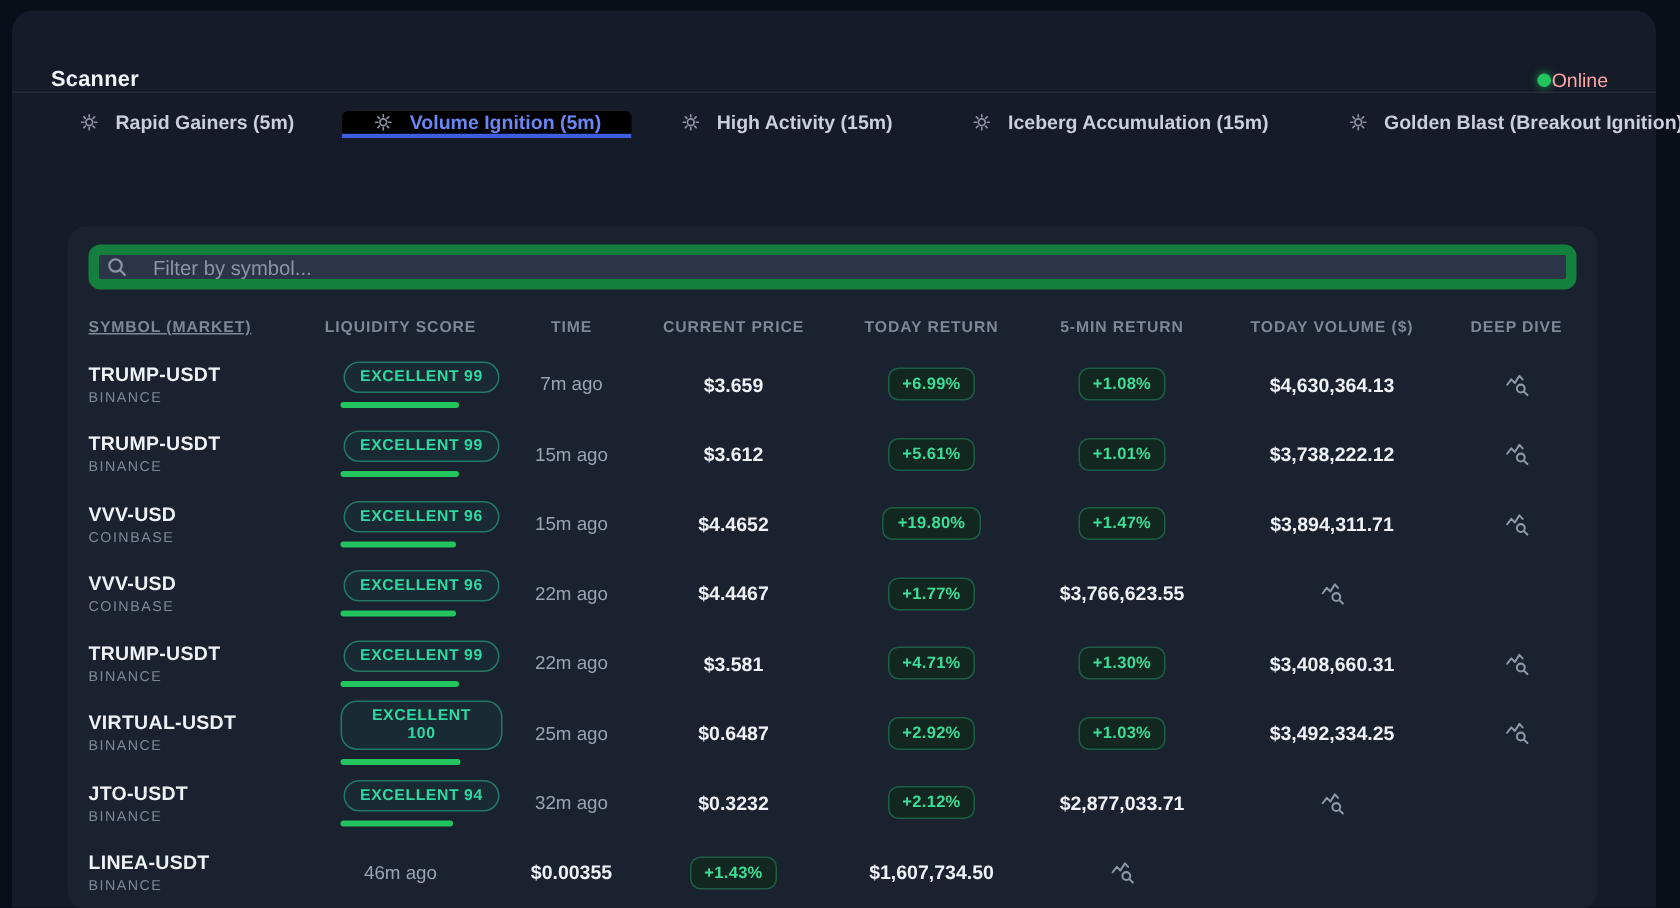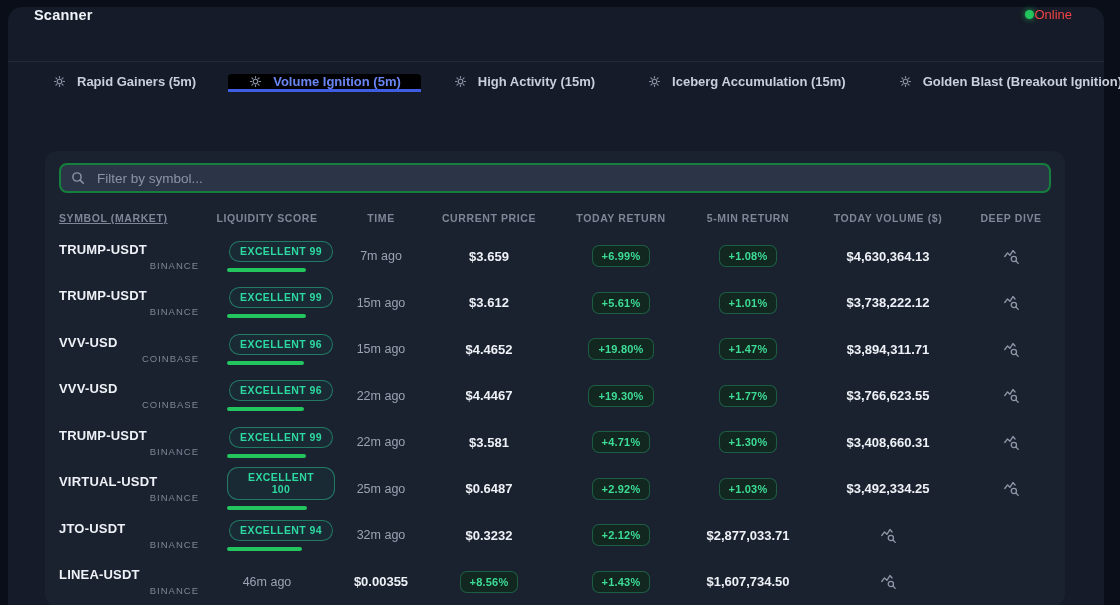--- a/index.html
+++ b/index.html
@@ -9,26 +9,26 @@
     font-family:"Liberation Sans", sans-serif;
     color:#e8ecf2;
   }
   .window {
     position:absolute; left:8px; top:7px; width:1096px; height:598px;
     background:#151b28;
     border-radius:14px 14px 0 0;
   }
   
   .titlebar {
-    height:55px; display:flex; align-items:flex-start; justify-content:space-between;
+    height:55px; display:flex; align-items:flex-end; justify-content:space-between;
     padding:0 32px 0 26px;
     border-bottom:1px solid rgba(255,255,255,0.07);
   }
   .title { font-size:14.5px; font-weight:700; letter-spacing:.2px; color:#f0f3f8; }
-  .status { display:flex; align-items:center; gap:0; font-size:13px; color:#ef4444; }
+  .status { display:flex; align-items:center; gap:0; font-size:13px; color:#fca5a5; }
   .dot { width:9px; height:9px; border-radius:50%; background:#22c55e; box-shadow:0 0 6px rgba(34,197,94,.8); }
 
   
   .tabs {
     display:flex; align-items:flex-start; gap:12px;
     margin-top:12px; height:42px; padding:0 24px;
   }
   .tab {
     display:flex; align-items:center; gap:10px;
     background:transparent; border:none; cursor:pointer;
@@ -49,21 +49,21 @@
   .content { padding:35px 39px 0 37px; }
   .card {
     background:#1a212f; border-radius:12px;
     height:455px; padding:12px 14px 0; overflow:hidden;
     position:relative;
   }
   .filter-wrap { position:relative; height:30px; }
   .filter-wrap svg { position:absolute; left:11px; top:7px; color:#8b94a7; }
   .filter-input {
     width:100%; height:30px; border-radius:8px;
-    background:#2c3547; border:2px solid #15803d;
+    background:#2c3547; border:7px solid #15803d;
     color:#7dd3fc; font-size:13.5px; font-family:inherit;
     padding:0 12px 0 36px; outline:none;
   }
   .filter-input::placeholder { color:#8b94a7; }
 
   
   .grid-row {
     display:grid;
     grid-template-columns:140px 136px 92px 124px 140px 114px 166px 1fr;
     align-items:center;
@@ -71,21 +71,21 @@
   .thead { margin-top:10px; height:30px; }
   .th {
     font-size:10.5px; font-weight:700; letter-spacing:.6px;
     color:#7e8798; text-align:center; text-transform:uppercase;
   }
   .th:first-child { text-align:left; padding-left:0;text-decoration:underline; }
   .trow { height:46.5px; }
   .cell { text-align:center; }
   .symbol-cell { text-align:left; }
   .sym { font-size:13px; font-weight:700; color:#eef1f6; letter-spacing:.2px; }
-  .mkt { font-size:9.5px; color:#7e8798; letter-spacing:1px; margin-top:3px;text-align:right; }
+  .mkt { font-size:9.5px; color:#7e8798; letter-spacing:1px; margin-top:3px; }
   .liq-cell { display:flex; flex-direction:column; align-items:center; gap:6px; }
   .pill {
     display:inline-block; padding:3px 10px 4px; border-radius:11px;
     font-size:10.5px; font-weight:700; letter-spacing:.4px;
     color:#2dd9a0; border:1px solid rgba(45,217,160,.45);
     background:rgba(45,217,160,.05);
     margin-left:28px;
   }
   .pill.high { color:#bfdd3a; border-color:rgba(191,221,58,.5); background:rgba(191,221,58,.05); }
   .bar { display:block; width:80px; height:4px; border-radius:2px; }
@@ -264,21 +264,20 @@
       <div class="mkt">COINBASE</div>
     </div>
     <div class="cell liq-cell">
       <span class="pill">EXCELLENT 96</span>
       <span class="bar">
                 <span class="fill" style="width: 96%;"></span>
               </span>
     </div>
     <div class="cell time">22m ago</div>
     <div class="cell price">$4.4467</div>
-    <div class="cell"><span class="ret">+19.30%</span></div>
     <div class="cell"><span class="ret">+1.77%</span></div>
     <div class="cell vol">$3,766,623.55</div>
     <div class="cell">
       <span class="dive-btn">
         <svg width="19" height="19" viewBox="0 0 24 24" fill="none" stroke="currentColor" stroke-width="1.7" stroke-linecap="round" stroke-linejoin="round">
           <polyline points="3.5 12 7 7.5 10 10.5 13.8 4.5 16.5 7.5"></polyline>
           <circle cx="15" cy="15.2" r="3.3"></circle>
           <line x1="17.6" y1="17.8" x2="20.5" y2="20.7"></line>
         </svg>
       </span>
@@ -365,21 +364,20 @@
     </div>
   </div>
 
   <div class="trow grid-row">
     <div class="cell symbol-cell">
       <div class="sym">LINEA-USDT</div>
       <div class="mkt">BINANCE</div>
     </div>
     <div class="cell time">46m ago</div>
     <div class="cell price">$0.00355</div>
-    <div class="cell"><span class="ret">+8.56%</span></div>
     <div class="cell"><span class="ret">+1.43%</span></div>
     <div class="cell vol">$1,607,734.50</div>
     <div class="cell">
       <span class="dive-btn">
         <svg width="19" height="19" viewBox="0 0 24 24" fill="none" stroke="currentColor" stroke-width="1.7" stroke-linecap="round" stroke-linejoin="round">
           <polyline points="3.5 12 7 7.5 10 10.5 13.8 4.5 16.5 7.5"></polyline>
           <circle cx="15" cy="15.2" r="3.3"></circle>
           <line x1="17.6" y1="17.8" x2="20.5" y2="20.7"></line>
         </svg>
       </span>

